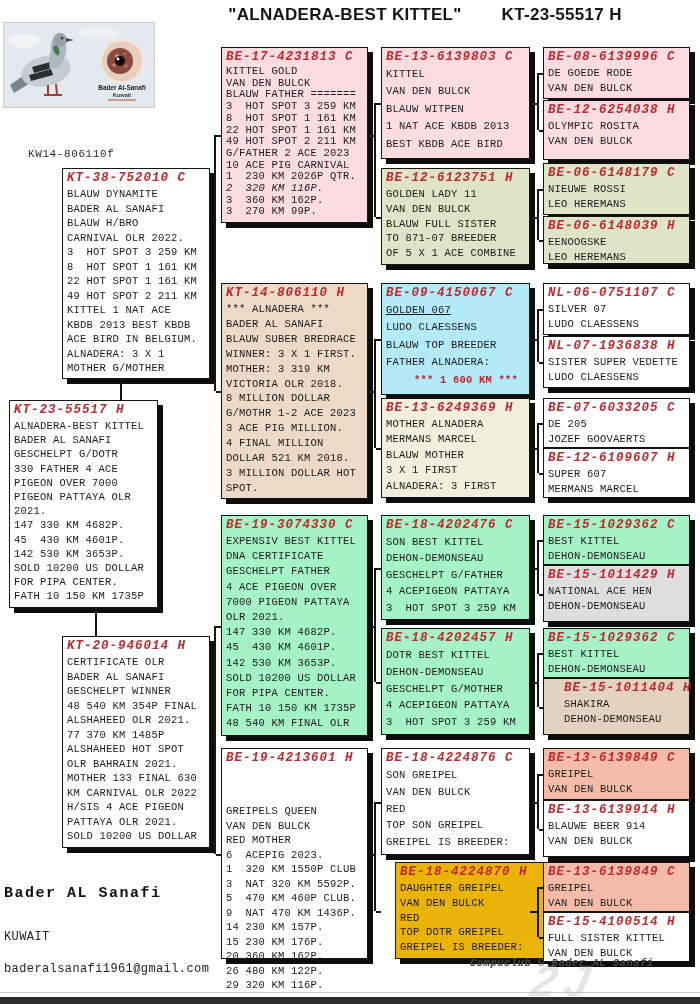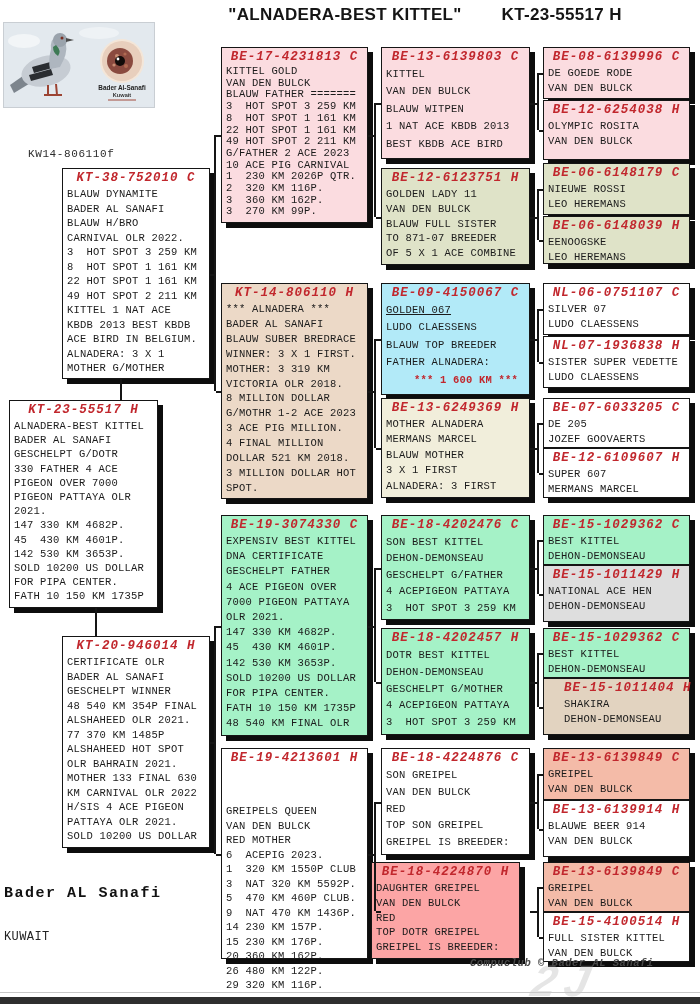--- a/index.html
+++ b/index.html
@@ -5,21 +5,21 @@
   html,body{margin:0;padding:0;background:#888;}
   .page{position:relative;width:700px;height:1004px;background:#ffffff;
         font-family:"Liberation Mono","DejaVu Sans Mono",monospace;overflow:hidden;margin:0 auto;}
   .hdr{position:absolute;top:5px;left:170px;width:510px;display:flex;justify-content:center;gap:40px;
        font-family:"Liberation Sans","DejaVu Sans",sans-serif;font-size:17px;font-weight:600;color:#151515;
        letter-spacing:.3px;white-space:nowrap;}
   .photo-card{position:absolute;left:3px;top:22px;width:150px;height:84px;border:1px solid #c9ced3;background:#e2e8ee;}
   .kw-label{position:absolute;left:28px;top:148px;font-size:11px;color:#2c2c2c;letter-spacing:.6px;}
   .box{position:absolute;border:1.6px solid #151515;box-shadow:5px 5px 0 #0d0d0d;background:#fff;
        padding:1px 4px 2px 4px;box-sizing:border-box;}
-  .box .ttl{text-align:center;color:#c1272d;font-weight:bold;font-style:italic;font-size:12.5px;
+  .box .ttl{text-align:left;color:#c1272d;font-weight:bold;font-style:italic;font-size:12.5px;
             letter-spacing:1px;line-height:17px;white-space:nowrap;}
   .box .ln{font-size:10.5px;color:#1b1b1b;white-space:pre;letter-spacing:.2px;}
   .box .ln.red{color:#c1272d;font-weight:bold;margin-left:28px;}
   .conn{position:absolute;background:#151515;}
   .foot-name{position:absolute;left:4px;top:885px;font-size:15px;font-weight:bold;color:#111;letter-spacing:1.5px;}
   .foot-line{position:absolute;left:4px;font-size:12px;color:#222;letter-spacing:.4px;}
   .watermark-txt{position:absolute;left:470px;top:957px;font-size:10.5px;font-style:italic;font-weight:bold;
                  color:#474747;letter-spacing:.5px;}
   .watermark-gfx{position:absolute;left:440px;top:960px;width:250px;height:42px;
                  font-size:44px;font-weight:bold;font-style:italic;color:rgba(175,175,175,.33);
@@ -130,21 +130,21 @@
         <div class="ln" style="line-height: 11.7px;">KITTEL GOLD</div>
         <div class="ln" style="line-height: 11.7px;">VAN DEN BULCK</div>
         <div class="ln" style="line-height: 11.7px;">BLAUW FATHER =======</div>
         <div class="ln" style="line-height: 11.7px;">3  HOT SPOT 3 259 KM</div>
         <div class="ln" style="line-height: 11.7px;">8  HOT SPOT 1 161 KM</div>
         <div class="ln" style="line-height: 11.7px;">22 HOT SPOT 1 161 KM</div>
         <div class="ln" style="line-height: 11.7px;">49 HOT SPOT 2 211 KM</div>
         <div class="ln" style="line-height: 11.7px;">G/FATHER 2 ACE 2023</div>
         <div class="ln" style="line-height: 11.7px;">10 ACE PIG CARNIVAL</div>
         <div class="ln" style="line-height: 11.7px;">1  230 KM 2026P QTR.</div>
-        <div class="ln" style="line-height: 11.7px;">2  320 KM 116P.</div>
+        <div class="ln" style="line-height: 11.7px; font-style: italic;">2  320 KM 116P.</div>
         <div class="ln" style="line-height: 11.7px;">3  360 KM 162P.</div>
         <div class="ln" style="line-height: 11.7px;">3  270 KM 99P.</div>
       </div>
       <div class="box" style="left: 221px; top: 283px; width: 147px; height: 216px; background: rgb(236, 217, 199);">
         <div class="ttl">KT-14-806110 H</div>
         <div class="ln" style="line-height: 14.9px;">*** ALNADERA ***</div>
         <div class="ln" style="line-height: 14.9px;">BADER AL SANAFI</div>
         <div class="ln" style="line-height: 14.9px;">BLAUW SUBER BREDRACE</div>
         <div class="ln" style="line-height: 14.9px;">WINNER: 3 X 1 FIRST.</div>
         <div class="ln" style="line-height: 14.9px;">MOTHER: 3 319 KM</div>
@@ -238,21 +238,21 @@
         <div class="ln" style="line-height: 16.8px;">3  HOT SPOT 3 259 KM</div>
       </div>
       <div class="box" style="left: 381px; top: 748px; width: 149px; height: 107px; background: rgb(255, 255, 255);">
         <div class="ttl">BE-18-4224876 C</div>
         <div class="ln" style="line-height: 16.8px;">SON GREIPEL</div>
         <div class="ln" style="line-height: 16.8px;">VAN DEN BULCK</div>
         <div class="ln" style="line-height: 16.8px;">RED</div>
         <div class="ln" style="line-height: 16.8px;">TOP SON GREIPEL</div>
         <div class="ln" style="line-height: 16.8px;">GREIPEL IS BREEDER:</div>
       </div>
-      <div class="box" style="left: 371px; top: 862px; width: 149px; height: 97px; background: #fca5a5;">
+      <div class="box" style="left: 395px; top: 862px; width: 149px; height: 97px; background: #eab308;">
         <div class="ttl">BE-18-4224870 H</div>
         <div class="ln" style="line-height: 14.8px;">DAUGHTER GREIPEL</div>
         <div class="ln" style="line-height: 14.8px;">VAN DEN BULCK</div>
         <div class="ln" style="line-height: 14.8px;">RED</div>
         <div class="ln" style="line-height: 14.8px;">TOP DOTR GREIPEL</div>
         <div class="ln" style="line-height: 14.8px;">GREIPEL IS BREEDER:</div>
       </div>
       <div class="box" style="left: 543px; top: 47px; width: 147px; height: 52px; background: rgb(251, 220, 224);">
         <div class="ttl">BE-08-6139996 C</div>
         <div class="ln" style="line-height: 14.5px;">DE GOEDE RODE</div>
@@ -390,19 +390,20 @@
       <div class="conn" style="left: 537px; top: 887px; width: 2px; height: 50px;"></div>
       <div class="conn" style="left: 539px; top: 887px; width: 4px; height: 2px;"></div>
       <div class="conn" style="left: 539px; top: 937px; width: 4px; height: 2px;"></div>
       <div class="conn" style="left: 530px; top: 911px; width: 7px; height: 2px;"></div>
       <div class="conn" style="left: 120px; top: 379px; width: 2px; height: 21px;"></div>
       <div class="conn" style="left: 95px; top: 608px; width: 2px; height: 28px;"></div>
     </div>
 
   <div class="foot-name">Bader AL Sanafi</div>
   <div class="foot-line" style="top:930px">KUWAIT</div>
+  <div class="foot-line" style="top:962px">baderalsanafi1961@gmail.com</div>
 
   <div class="watermark-gfx">2J</div>
   <div class="watermark-txt">Compuclub © Bader AL Sanafi</div>
   <div class="rule-light"></div>
   <div class="bar-dark"></div>
 
 </div>
 
 </body></html>

